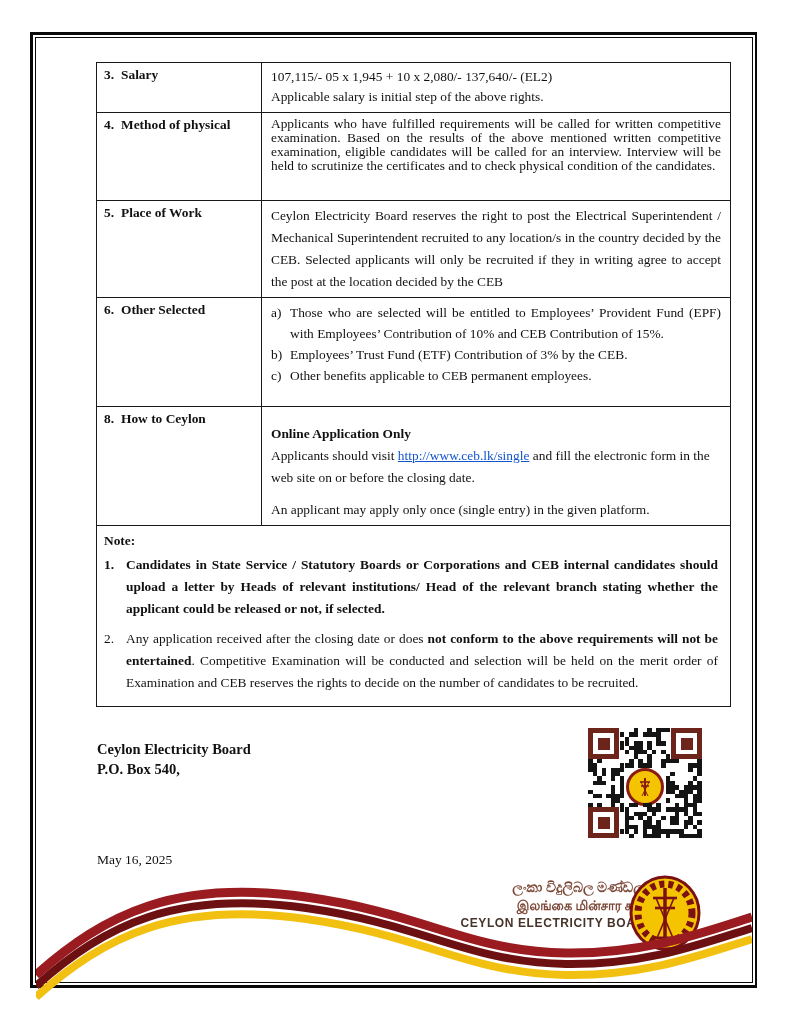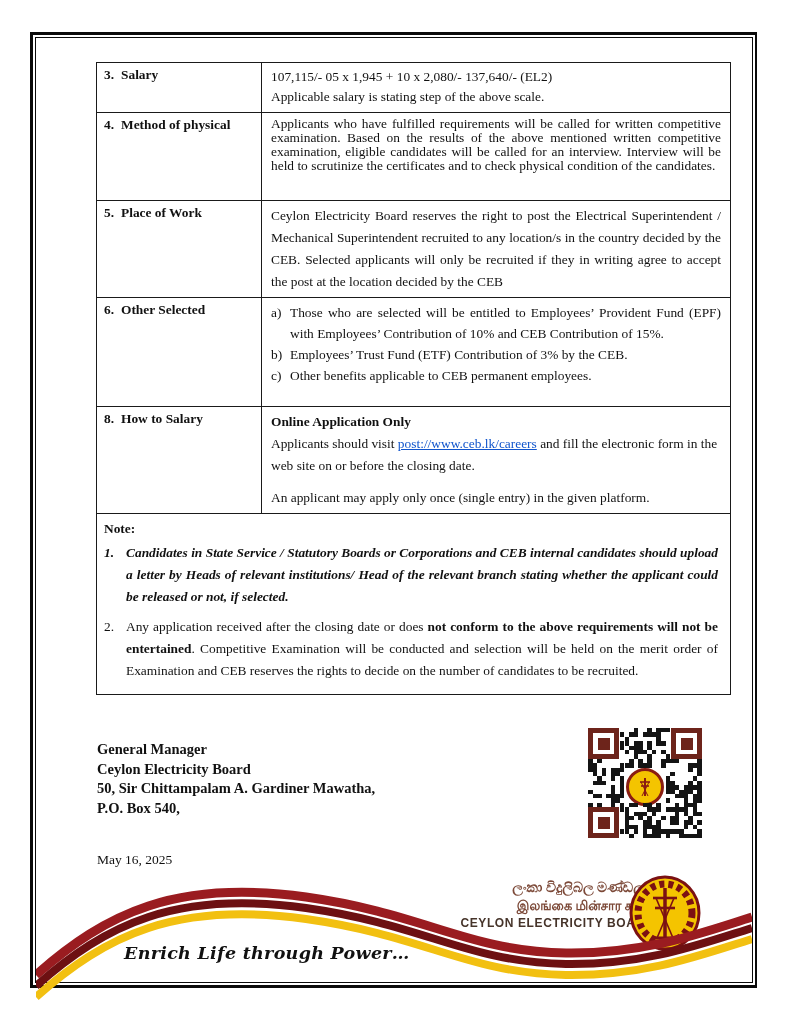--- a/index.html
+++ b/index.html
@@ -15,30 +15,30 @@
   .doc-table td.lbl{width:148px;font-weight:bold;padding-left:7px;}
   .lbl .num{display:inline-block;width:17px;}
   .cell-salary{line-height:20px;}
   .cell-method{line-height:14px;text-align:justify;}
   .cell-place{line-height:22px;text-align:justify;}
   .cell-benefits{line-height:21px;}
   .benefit{padding-left:19px;text-align:justify;}
   .benefit .mk{display:inline-block;width:19px;margin-left:-19px;}
   .cell-close{padding-top:8px;}
   .cell-apply{line-height:22px;}
-  .cell-apply .hd{font-weight:bold;}
+  .cell-apply .hd{font-weight:bold;margin-top:12px;}
   .cell-apply .spacer{height:10px;}
   a.doclink{color:#1155cc;text-decoration:underline;cursor:pointer;}
 
   
   .note-cell{height:168px;padding:5px 12px 4px 7px !important;}
   .note-hd{font-weight:bold;line-height:20px;}
   .note-item{padding-left:22px;text-align:justify;line-height:22px;margin-top:3px;}
   .note-item .num{display:inline-block;width:22px;margin-left:-22px;}
-  .note-item.bi{font-weight:bold;font-style:italic;}
+  .note-item.bi{font-weight:bold;}
   .note-item .b{font-weight:bold;}
   .note-item{margin-bottom:8px;}
 
   
   .sig{position:absolute;left:61px;top:702px;font-size:14.5px;font-weight:bold;line-height:19.5px;}
   .sig-date{position:absolute;left:61px;top:814px;font-size:13.5px;font-weight:normal;}
 
   
   .qr{position:absolute;left:552px;top:690px;width:114px;height:120px;background:#fff;}
   .qr i{position:absolute;background:#141414;}
@@ -68,21 +68,21 @@
     <div class="inner">
 
       <table class="doc-table">
         <tbody>
             <tr>
           <td class="lbl" style="height:41px">
             <span class="num">3.</span><span>Salary</span>
           </td>
           <td class="cell-salary">
             <div>107,115/- 05 x 1,945 + 10 x 2,080/- 137,640/- (EL2)</div>
-            <div>Applicable salary is stating step of the above scale.</div>
+            <div>Applicable salary is initial step of the above rights.</div>
           </td>
         </tr>
         <tr>
           <td class="lbl" style="height:79px">
             <span class="num">4.</span><span>Method of physical</span>
           </td>
           <td class="cell-method">Applicants who have fulfilled requirements will be called for written competitive examination. Based on the results of the above mentioned written competitive examination, eligible candidates will be called for an interview. Interview will be held to scrutinize the certificates and to check physical condition of the candidates.</td>
         </tr>
         <tr>
           <td class="lbl" style="height:83px">
@@ -95,43 +95,41 @@
             <span class="num">6.</span><span>Other Selected</span>
           </td>
           <td class="cell-benefits">
             <div class="benefit"><span class="mk">a)</span><span>Those who are selected will be entitled to Employees’ Provident Fund (EPF) with Employees’ Contribution of 10% and CEB Contribution of 15%.</span></div>
             <div class="benefit"><span class="mk">b)</span><span>Employees’ Trust Fund (ETF) Contribution of 3% by the CEB.</span></div>
             <div class="benefit"><span class="mk">c)</span><span>Other benefits applicable to CEB permanent employees.</span></div>
           </td>
         </tr>
         <tr>
           <td class="lbl" style="height:80px">
-            <span class="num">8.</span><span>How to Salary</span>
+            <span class="num">8.</span><span>How to Ceylon</span>
           </td>
           <td class="cell-apply">
             <div class="hd">Online Application Only</div>
-            <div><span>Applicants should visit </span><a class="doclink">post://www.ceb.lk/careers</a><span> and fill the electronic form in the web site on or before the closing date.</span></div>
+            <div><span>Applicants should visit </span><a class="doclink">http://www.ceb.lk/single</a><span> and fill the electronic form in the web site on or before the closing date.</span></div>
             <div class="spacer"></div>
             <div>An applicant may apply only once (single entry) in the given platform.</div>
           </td>
         </tr>
         <tr>
           <td class="note-cell" colspan="2">
             <div class="note-hd">Note:</div>
             <div class="note-item bi"><span class="num">1.</span><span>Candidates in State Service / Statutory Boards or Corporations and CEB internal candidates should upload a letter by Heads of relevant institutions/ Head of the relevant branch stating whether the applicant could be released or not, if selected.</span></div>
             <div class="note-item"><span class="num">2.</span><span>Any application received after the closing date or does </span><span class="b">not conform to the above requirements will not be entertained</span><span>. Competitive Examination will be conducted and selection will be held on the merit order of Examination and CEB reserves the rights to decide on the number of candidates to be recruited.</span></div>
           </td>
         </tr>
       </tbody>
         </table>
 
       <div class="sig">
-        <div>General Manager</div>
         <div>Ceylon Electricity Board</div>
-        <div>50, Sir Chittampalam A. Gardiner Mawatha,</div>
         <div>P.O. Box 540,</div>
       </div>
       <div class="sig-date">May 16, 2025</div>
 
       <div class="qr">
         <span class="f tl"></span>
         <span class="f tr"></span>
         <span class="f bl"></span>
         <span class="logo">
           <svg width="26" height="26" viewBox="0 0 26 26">
@@ -364,17 +362,16 @@
           <line x1="27" y1="64" x2="47" y2="64" stroke="#7b1113" stroke-width="3"></line>
         </svg>
       </span>
 
       <svg class="swoosh" viewBox="0 0 716 150">
         <path d="M 0 122 C 70 60 140 26 270 44 C 390 61 430 98 530 100 C 610 101 665 80 716 64" fill="none" stroke="#9a1c20" stroke-width="9"></path>
         <path d="M 0 133 C 70 71 140 37 270 55 C 390 72 430 109 530 111 C 610 112 665 91 716 75" fill="none" stroke="#6d1012" stroke-width="8"></path>
         <path d="M 0 144 C 70 82 140 48 270 66 C 390 83 430 120 530 122 C 610 123 665 102 716 86" fill="none" stroke="#f2c011" stroke-width="8"></path>
       </svg>
 
-      <div class="tagline">Enrich Life through Power…</div>
 
     </div>
   </div>
 </div>
 
 </body></html>

